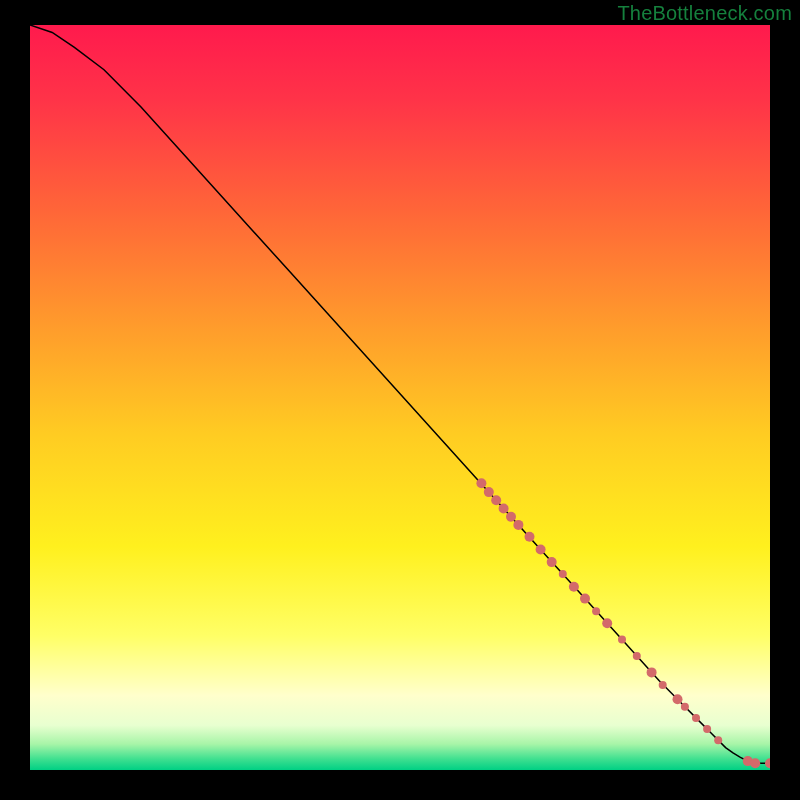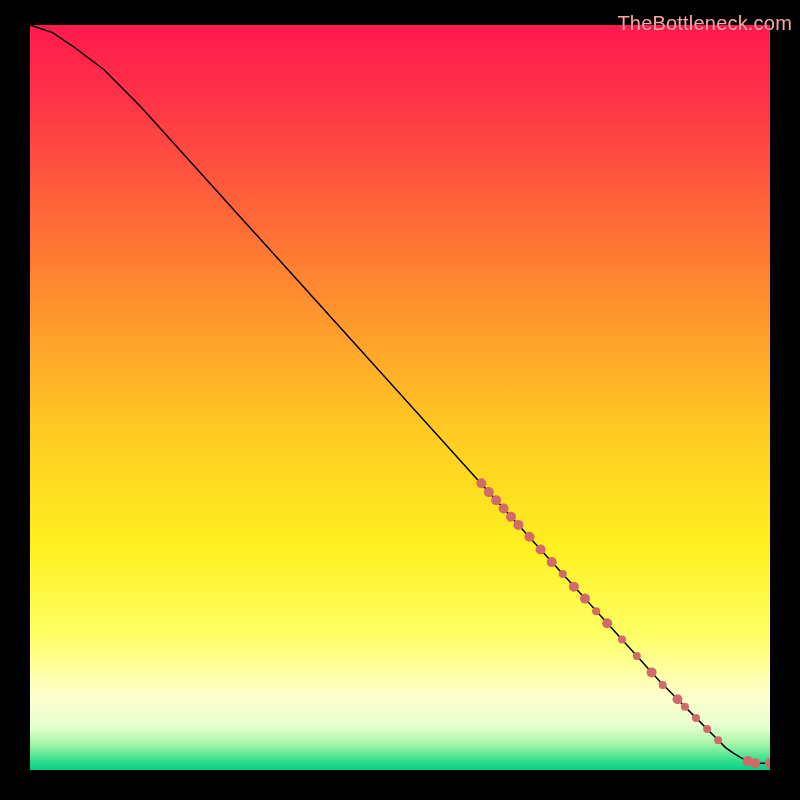--- a/index.html
+++ b/index.html
@@ -12,23 +12,23 @@
     font-family: Arial, Helvetica, sans-serif;
   }
   .frame {
     position: relative;
     width: 800px;
     height: 800px;
     background: #000;
   }
   .watermark {
     position: absolute;
-    top: 12px;
+    top: 2px;
     right: 8px;
-    color: #fca5a5;
+    color: #15803d;
     font-size: 20px;
     font-weight: 500;
     letter-spacing: 0.2px;
     z-index: 10;
   }
   .plot {
     position: absolute;
     left: 30px;
     top: 25px;
     width: 740px;

